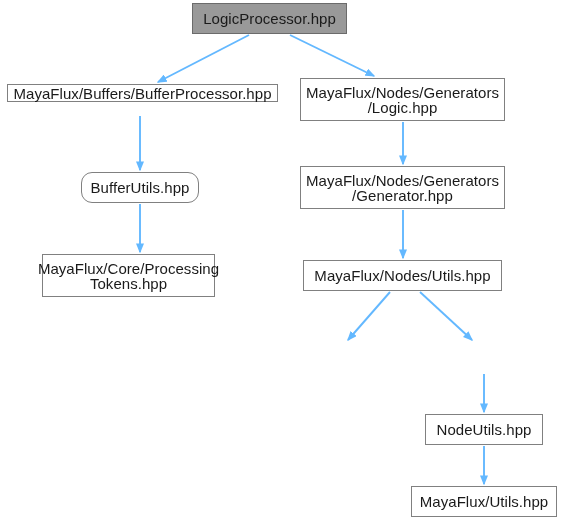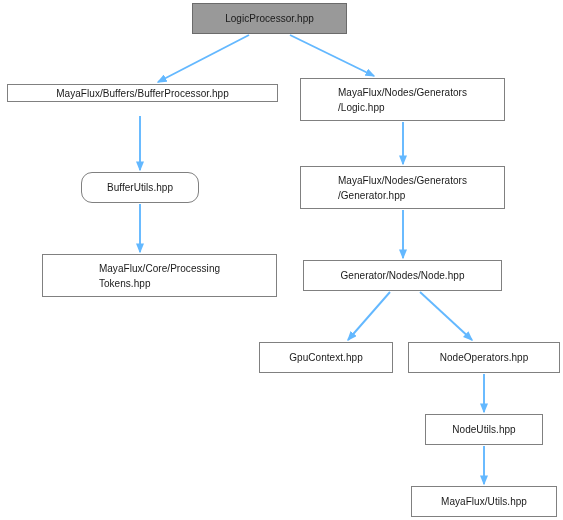--- a/index.html
+++ b/index.html
@@ -22,25 +22,25 @@
     width: 563px;
     height: 520px;
     pointer-events: none;
   }
   .node {
     position: absolute;
     box-sizing: border-box;
     display: flex;
     align-items: center;
     justify-content: center;
-    text-align: left;
+    text-align: center;
     border: 1px solid #808080;
     background: #ffffff;
     color: #1a1a1a;
-    font-size: 10px;
+    font-size: 15px;
     line-height: 15px;
     letter-spacing: 0.05px;
     white-space: pre-line;
     z-index: 2;
     cursor: pointer;
   }
   .node.root {
     background: #999999;
     border-color: #6b6b6b;
   }
@@ -70,20 +70,18 @@
       <line x1="484" y1="374" x2="484" y2="412" stroke="#63b8ff" stroke-width="1.9" marker-end="url(#arrowhead)"></line>
       <line x1="484" y1="446" x2="484" y2="484" stroke="#63b8ff" stroke-width="1.9" marker-end="url(#arrowhead)"></line>
     </svg>
 <div class="node root" style="left: 192px; top: 3px; width: 155px; height: 31px;"><span class="label">LogicProcessor.hpp</span></div>
     <div class="node" style="left: 7px; top: 84px; width: 271px; height: 18px;"><span class="label">MayaFlux/Buffers/BufferProcessor.hpp</span></div>
     <div class="node" style="left: 300px; top: 78px; width: 205px; height: 43px;"><span class="label">MayaFlux/Nodes/Generators
 /Logic.hpp</span></div>
     <div class="node" style="left: 81px; top: 172px; width: 118px; height: 31px; border-radius: 11px;"><span class="label">BufferUtils.hpp</span></div>
     <div class="node" style="left: 300px; top: 166px; width: 205px; height: 43px;"><span class="label">MayaFlux/Nodes/Generators
 /Generator.hpp</span></div>
-    <div class="node" style="left: 42px; top: 254px; width: 235px; height: 43px;"><span class="label">MayaFlux/Core/Processing
+    <div class="node" style="left: 42px; top: 254px; width: 173px; height: 43px;"><span class="label">MayaFlux/Core/Processing
 Tokens.hpp</span></div>
-    <div class="node" style="left: 303px; top: 260px; width: 199px; height: 31px;"><span class="label">Generator/Nodes/Node.hpp</span></div>
-    <div class="node" style="left: 259px; top: 342px; width: 134px; height: 31px;"><span class="label">GpuContext.hpp</span></div>
-    <div class="node" style="left: 408px; top: 342px; width: 152px; height: 31px;"><span class="label">NodeOperators.hpp</span></div>
+    <div class="node" style="left: 303px; top: 260px; width: 199px; height: 31px;"><span class="label">MayaFlux/Nodes/Utils.hpp</span></div>
     <div class="node" style="left: 411px; top: 486px; width: 146px; height: 31px;"><span class="label">MayaFlux/Utils.hpp</span></div>
     <div class="node" style="left: 425px; top: 414px; width: 118px; height: 31px;"><span class="label">NodeUtils.hpp</span></div>
   </div>
 
 </body></html>

